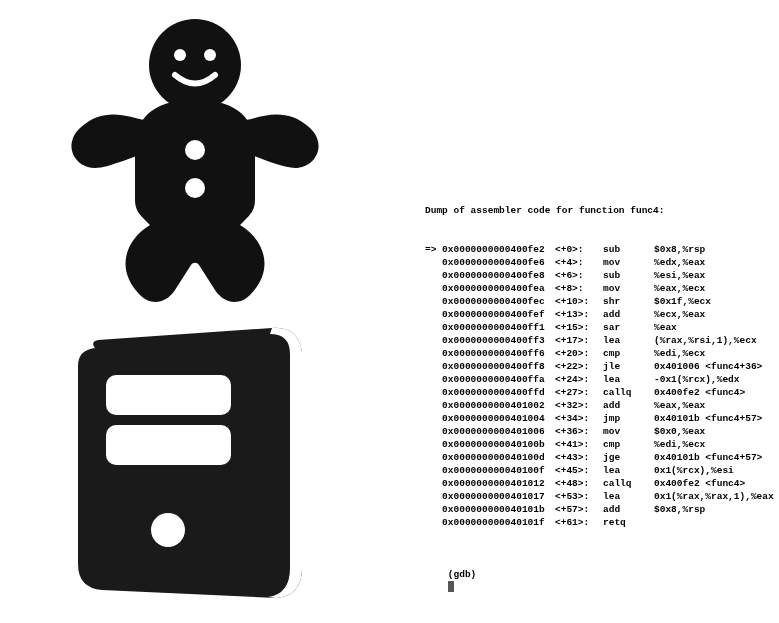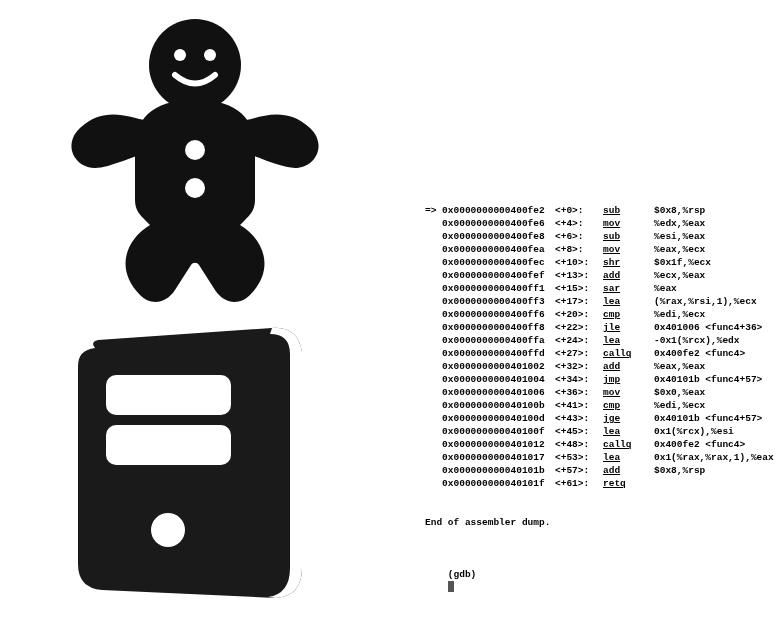--- a/index.html
+++ b/index.html
@@ -32,21 +32,21 @@
     font-size: 9.5px;
     line-height: 13px;
     color: #000;
     white-space: pre;
     font-family: Menlo, "Courier New", Courier, monospace;
     font-weight: bold;
   }
   .dump .row { display: block; }
   .dump .addr { display: inline-block; width: 130px; }
   .dump .off  { display: inline-block; width: 48px; }
-  .dump .mn   { display: inline-block; width: 42px; text-decoration: underline; }
+  .dump .mn   { display: inline-block; width: 42px; }
   .dump .ops  { display: inline-block; margin-left: 9px; }
   .prompt-line { display: flex; align-items: center; gap: 4px; }
   .cursor {
     display: inline-block;
     width: 6px;
     height: 11px;
     background: #555;
   }
 </style>
 </head>
@@ -121,19 +121,19 @@
     <rect x="66" y="105" rx="10" ry="10" width="125" height="40"></rect>
 
     <circle cx="128" cy="210" r="17"></circle>
   </g>
 
   <path d="M232 8 Q258 6 262 32 L262 248 Q262 276 236 278 L228 277 Q250 274 250 248 L250 34 Q250 14 230 14 Z" fill="#fff"></path>
 </svg>
 </div>
 
 <div class="dump">
+  <span class="row">Dump of assembler code for function func4:</span>
   <div id="lines"><span class="row"><span class="addr">=&gt; 0x0000000000400fe2</span><span class="off">&lt;+0&gt;:</span><span class="mn">sub</span><span class="ops">$0x8,%rsp</span></span><span class="row"><span class="addr">   0x0000000000400fe6</span><span class="off">&lt;+4&gt;:</span><span class="mn">mov</span><span class="ops">%edx,%eax</span></span><span class="row"><span class="addr">   0x0000000000400fe8</span><span class="off">&lt;+6&gt;:</span><span class="mn">sub</span><span class="ops">%esi,%eax</span></span><span class="row"><span class="addr">   0x0000000000400fea</span><span class="off">&lt;+8&gt;:</span><span class="mn">mov</span><span class="ops">%eax,%ecx</span></span><span class="row"><span class="addr">   0x0000000000400fec</span><span class="off">&lt;+10&gt;:</span><span class="mn">shr</span><span class="ops">$0x1f,%ecx</span></span><span class="row"><span class="addr">   0x0000000000400fef</span><span class="off">&lt;+13&gt;:</span><span class="mn">add</span><span class="ops">%ecx,%eax</span></span><span class="row"><span class="addr">   0x0000000000400ff1</span><span class="off">&lt;+15&gt;:</span><span class="mn">sar</span><span class="ops">%eax</span></span><span class="row"><span class="addr">   0x0000000000400ff3</span><span class="off">&lt;+17&gt;:</span><span class="mn">lea</span><span class="ops">(%rax,%rsi,1),%ecx</span></span><span class="row"><span class="addr">   0x0000000000400ff6</span><span class="off">&lt;+20&gt;:</span><span class="mn">cmp</span><span class="ops">%edi,%ecx</span></span><span class="row"><span class="addr">   0x0000000000400ff8</span><span class="off">&lt;+22&gt;:</span><span class="mn">jle</span><span class="ops">0x401006 &lt;func4+36&gt;</span></span><span class="row"><span class="addr">   0x0000000000400ffa</span><span class="off">&lt;+24&gt;:</span><span class="mn">lea</span><span class="ops">-0x1(%rcx),%edx</span></span><span class="row"><span class="addr">   0x0000000000400ffd</span><span class="off">&lt;+27&gt;:</span><span class="mn">callq</span><span class="ops">0x400fe2 &lt;func4&gt;</span></span><span class="row"><span class="addr">   0x0000000000401002</span><span class="off">&lt;+32&gt;:</span><span class="mn">add</span><span class="ops">%eax,%eax</span></span><span class="row"><span class="addr">   0x0000000000401004</span><span class="off">&lt;+34&gt;:</span><span class="mn">jmp</span><span class="ops">0x40101b &lt;func4+57&gt;</span></span><span class="row"><span class="addr">   0x0000000000401006</span><span class="off">&lt;+36&gt;:</span><span class="mn">mov</span><span class="ops">$0x0,%eax</span></span><span class="row"><span class="addr">   0x000000000040100b</span><span class="off">&lt;+41&gt;:</span><span class="mn">cmp</span><span class="ops">%edi,%ecx</span></span><span class="row"><span class="addr">   0x000000000040100d</span><span class="off">&lt;+43&gt;:</span><span class="mn">jge</span><span class="ops">0x40101b &lt;func4+57&gt;</span></span><span class="row"><span class="addr">   0x000000000040100f</span><span class="off">&lt;+45&gt;:</span><span class="mn">lea</span><span class="ops">0x1(%rcx),%esi</span></span><span class="row"><span class="addr">   0x0000000000401012</span><span class="off">&lt;+48&gt;:</span><span class="mn">callq</span><span class="ops">0x400fe2 &lt;func4&gt;</span></span><span class="row"><span class="addr">   0x0000000000401017</span><span class="off">&lt;+53&gt;:</span><span class="mn">lea</span><span class="ops">0x1(%rax,%rax,1),%eax</span></span><span class="row"><span class="addr">   0x000000000040101b</span><span class="off">&lt;+57&gt;:</span><span class="mn">add</span><span class="ops">$0x8,%rsp</span></span><span class="row"><span class="addr">   0x000000000040101f</span><span class="off">&lt;+61&gt;:</span><span class="mn">retq</span><span class="ops"></span></span></div>
-  <span class="row">End of assembler dump.</span>
   <span class="row prompt-line">
     <span>(gdb) </span>
     <span class="cursor"></span>
   </span>
 </div>
 
 </body></html>

